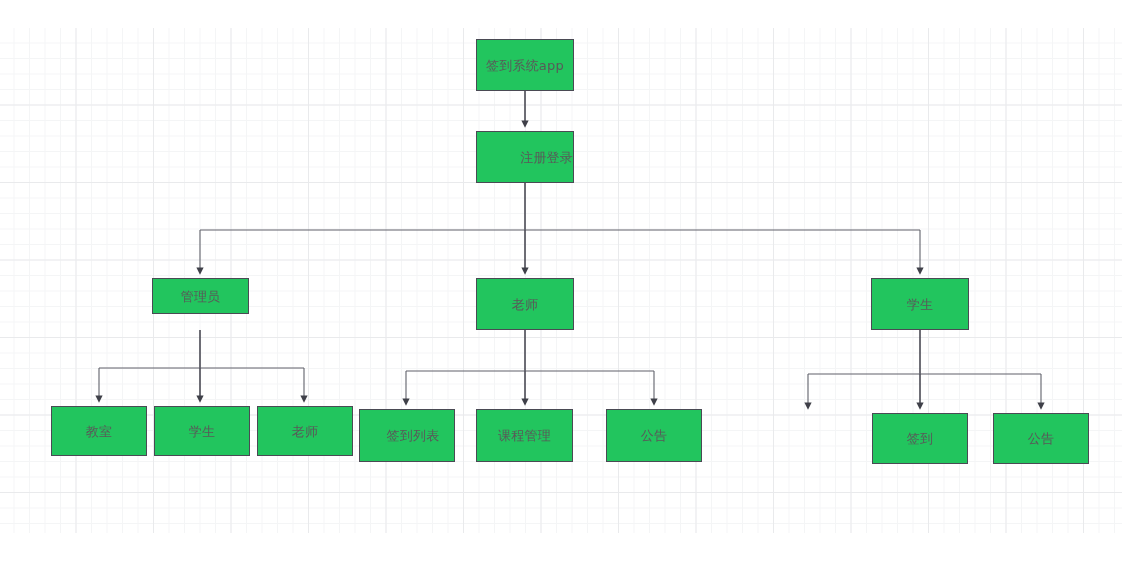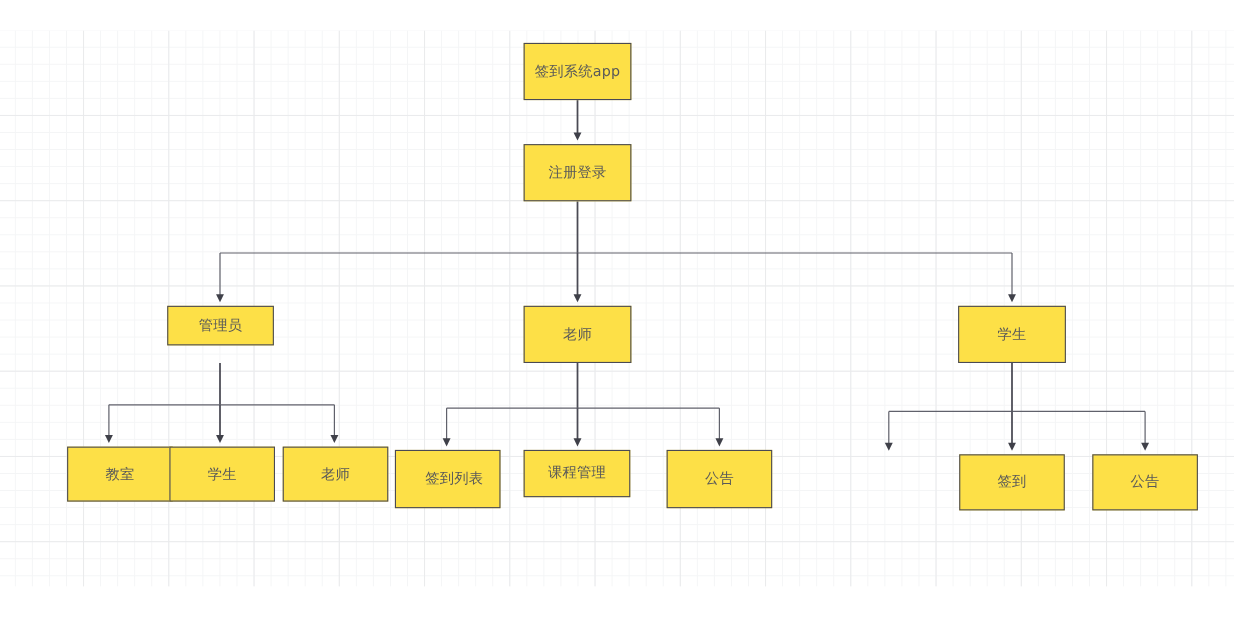--- a/index.html
+++ b/index.html
@@ -40,21 +40,21 @@
   #edges {
     position: absolute;
     left: 0;
     top: 0;
     width: 1122px;
     height: 561px;
   }
   .node {
     position: absolute;
     box-sizing: border-box;
-    background: #fde047;
+    background: #22c55e;
     border: 1.6px solid #4a4a54;
     display: flex;
     align-items: center;
     justify-content: center;
     color: #595959;
     font-size: 13px;
     line-height: 1;
     letter-spacing: 0.2px;
     white-space: nowrap;
   }
@@ -102,48 +102,48 @@
       <path d="M808,374 L808,406" stroke-width="1.1" stroke="#60616b" marker-end="url(#arrowhead)"></path>
       <path d="M920,374 L920,406" marker-end="url(#arrowhead)"></path>
       <path d="M1041,374 L1041,406" stroke-width="1.1" stroke="#60616b" marker-end="url(#arrowhead)"></path>
     </g>
   </svg>
 
   <div class="node" style="left:476px; top:39px; width:98px; height:52px;">
     <span>签到系统app</span>
   </div>
 
-  <div class="node" style="left:476px; top:131px; width:98px; height:52px;">
+  <div class="node" style="left:476px; top:131px; width:98px; height:52px;justify-content:flex-end;">
     <span>注册登录</span>
   </div>
 
   <div class="node" style="left:152px; top:278px; width:97px; height:36px;">
     <span>管理员</span>
   </div>
   <div class="node" style="left:476px; top:278px; width:98px; height:52px;">
     <span>老师</span>
   </div>
   <div class="node" style="left:871px; top:278px; width:98px; height:52px;">
     <span>学生</span>
   </div>
 
-  <div class="node" style="left:51px; top:406px; width:96px; height:50px;margin-left:10px;">
+  <div class="node" style="left:51px; top:406px; width:96px; height:50px;">
     <span>教室</span>
   </div>
   <div class="node" style="left:154px; top:406px; width:96px; height:50px;">
     <span>学生</span>
   </div>
   <div class="node" style="left:257px; top:406px; width:96px; height:50px;">
     <span>老师</span>
   </div>
 
   <div class="node" style="left:359px; top:409px; width:96px; height:53px;padding-left:12px;">
     <span>签到列表</span>
   </div>
-  <div class="node" style="left:476px; top:409px; width:97px; height:43px;">
+  <div class="node" style="left:476px; top:409px; width:97px; height:53px;">
     <span>课程管理</span>
   </div>
   <div class="node" style="left:606px; top:409px; width:96px; height:53px;">
     <span>公告</span>
   </div>
 
   <div class="node" style="left:872px; top:413px; width:96px; height:51px;">
     <span>签到</span>
   </div>
   <div class="node" style="left:993px; top:413px; width:96px; height:51px;">

